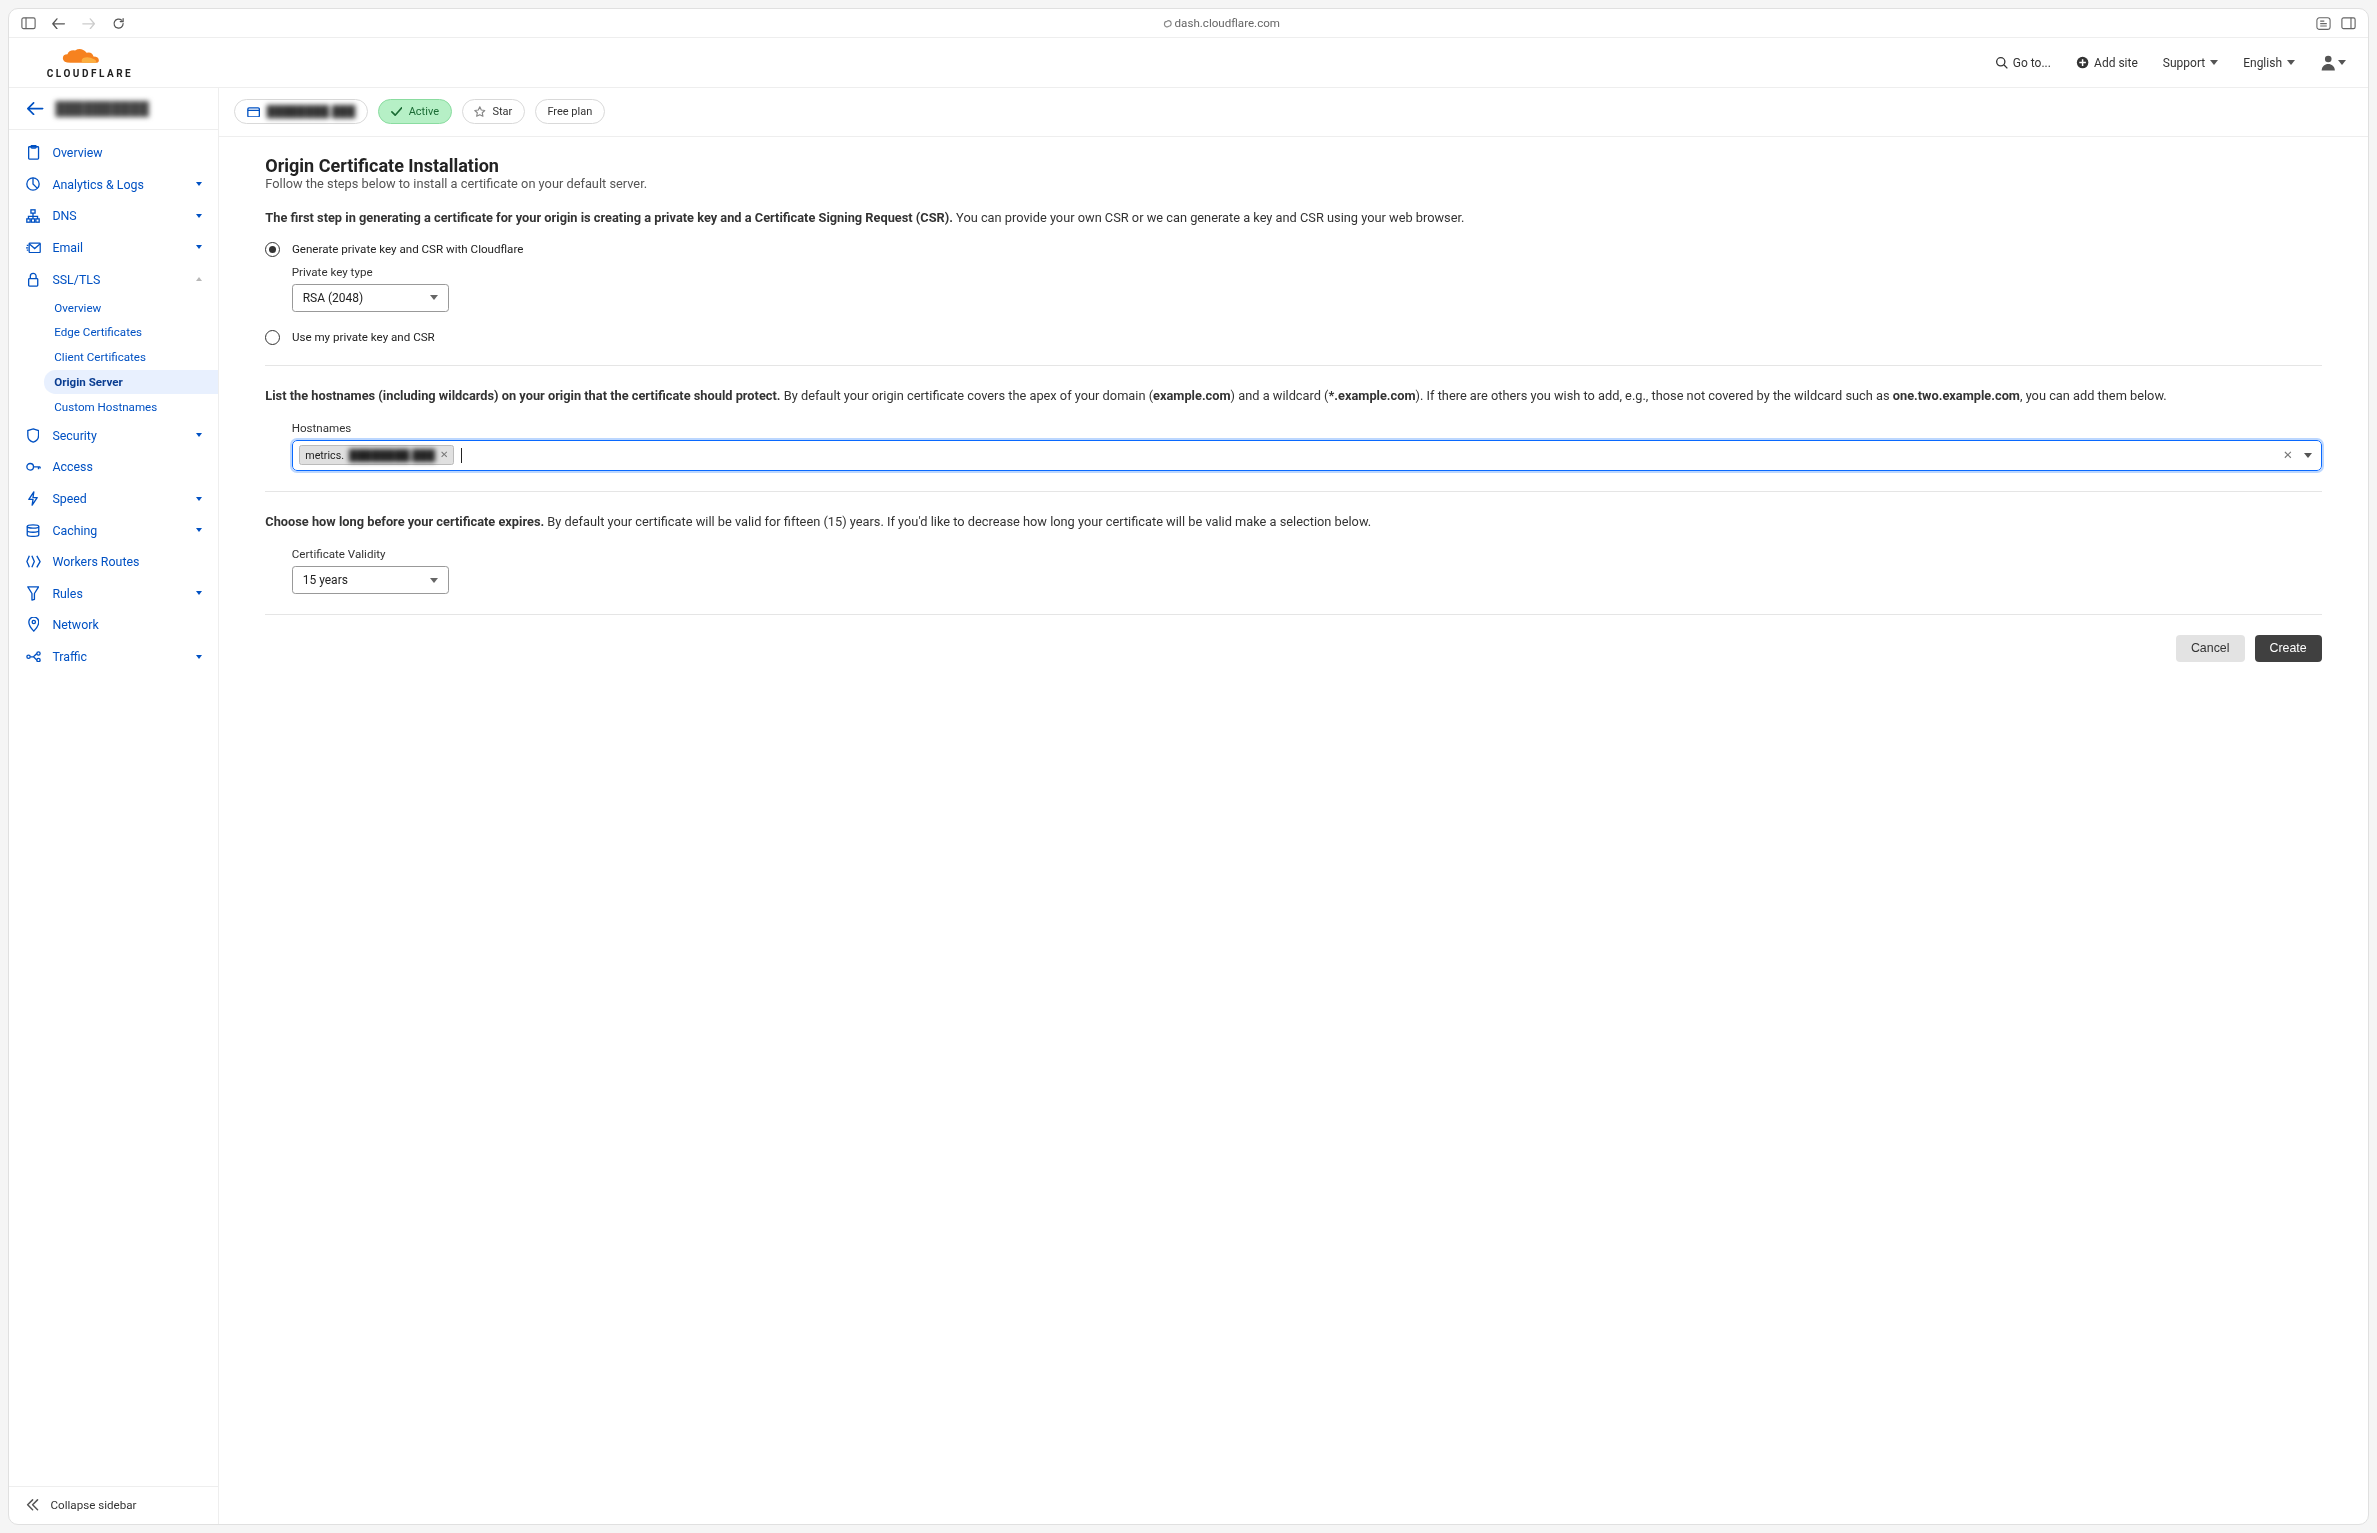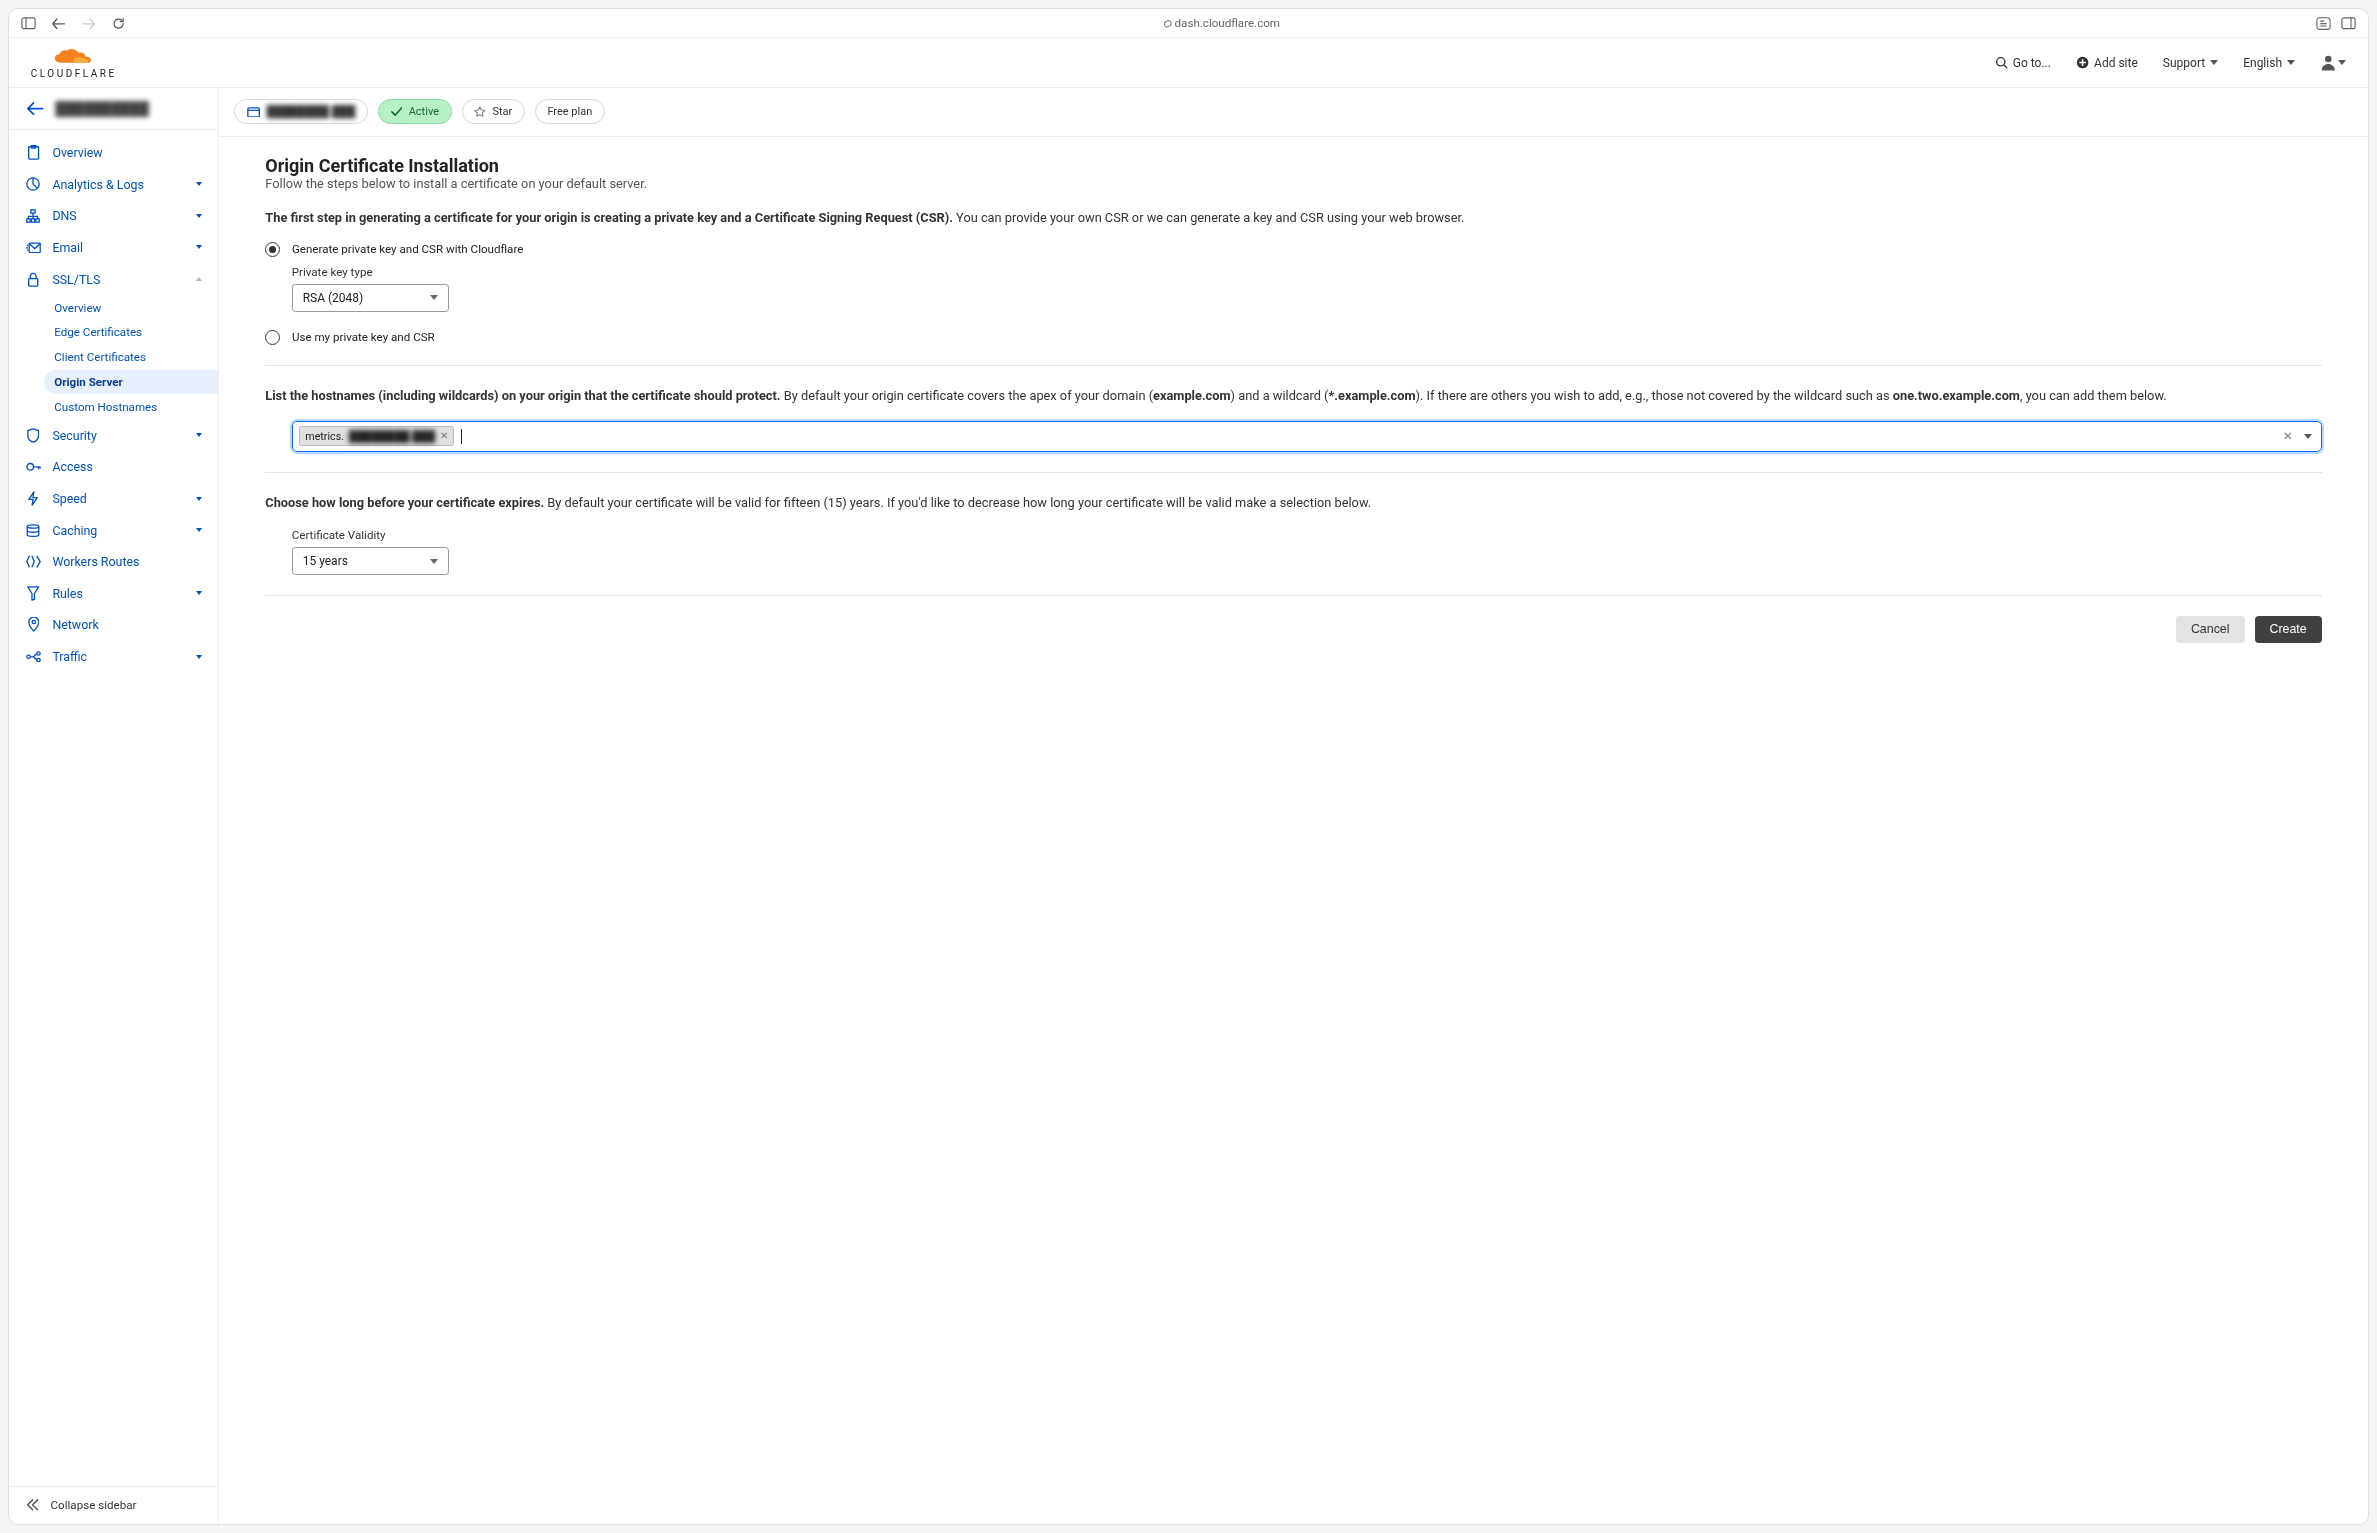--- a/index.html
+++ b/index.html
@@ -11,21 +11,21 @@
 .bb-left { display: flex; gap: 15px; align-items: center; }
 .bb-icon { width: 15px; height: 15px; display: flex; align-items: center; justify-content: center; color: #555; }
 .bb-icon.disabled { color: #ccc; }
 .bb-center { flex: 1; display: flex; justify-content: center; align-items: center; gap: 1px; color: #666; font-size: 11.6px; }
 .bb-right { display: flex; gap: 10px; align-items: center; }
 
 
 .topnav { display: flex; align-items: center; justify-content: space-between; padding: 8.3px 21.5px 8.3px 21.5px; border-bottom: 0.8px solid #eee; }
 .logo-wrap { display: flex; flex-direction: column; align-items: center; }
 .logo-cloud { width: 46px; height: 20px; }
-.logo-text { font-weight: 400; letter-spacing: 2.5px; font-size: 10px; color: #222; margin-top: 0.8px; }
+.logo-text { font-weight: 700; letter-spacing: 2.5px; font-size: 10px; color: #222; margin-top: 0.8px; margin-left: 16px; }
 .topnav-right { display: flex; align-items: center; gap: 25px; }
 .tn-item { display: flex; align-items: center; gap: 5px; color: #333; font-size: 12px; }
 .tn-item.icon-only { gap: 1.7px; }
 .caret-down { width: 0; height: 0; border-left: 4.1px solid transparent; border-right: 4.1px solid transparent; border-top: 5px solid #555; }
 
 
 .body-wrap { flex: 1; display: flex; overflow: hidden; }
 .sidebar { width: 210px; border-right: 0.8px solid #eee; display: flex; flex-direction: column; }
 .sidebar-header { display: flex; align-items: center; gap: 11.6px; padding: 13.2px 18px; border-bottom: 0.8px solid #eee; }
 .back-arrow { color: #0051c3; }
@@ -372,20 +372,21 @@
             <span class="radio"></span>
             <span>Use my private key and CSR</span>
           </div>
         </div>
 
         <div class="section bordered" style="border-top:0.8px solid #e5e5e5; padding-top:20px;">
           <p>
             <span class="bold">List the hostnames (including wildcards) on your origin that the certificate should protect.</span><span> By default your origin certificate covers the apex of your domain (</span><span class="bold">example.com</span><span>) and a wildcard (</span><span class="bold">*.example.com</span><span>). If there are others you wish to add, e.g., those not covered by the wildcard such as </span><span class="bold">one.two.example.com</span><span>, you can add them below.</span>
           </p>
           <div class="field-indent" style="margin-top:16.5px;">
+            <label class="field-label">Hostnames</label>
             <div class="hostnames-box">
               <span class="tag">
                 <span>metrics.</span>
                   <span class="blur">████████.███</span>
                 <span class="tag-x">✕</span>
               </span>
               <span class="cursor-line"></span>
               <span class="hb-right">
                 <span style="cursor:pointer">✕</span>
                 <span class="caret-down"></span>

